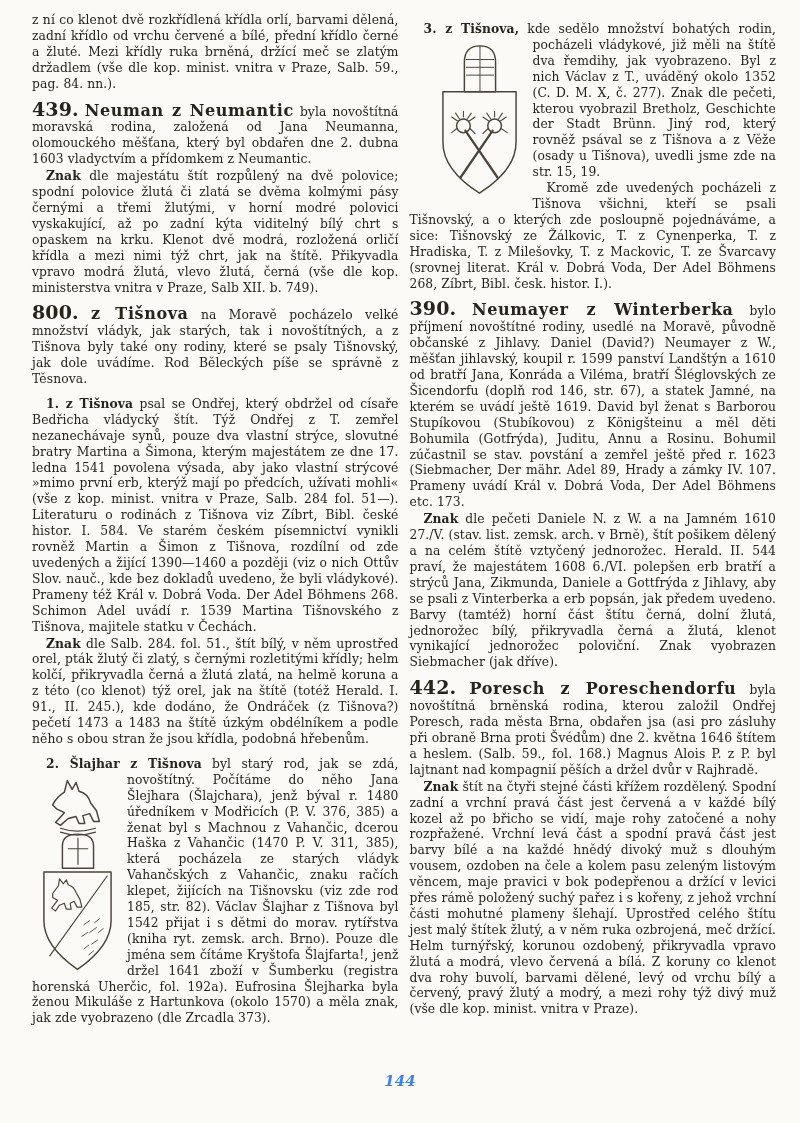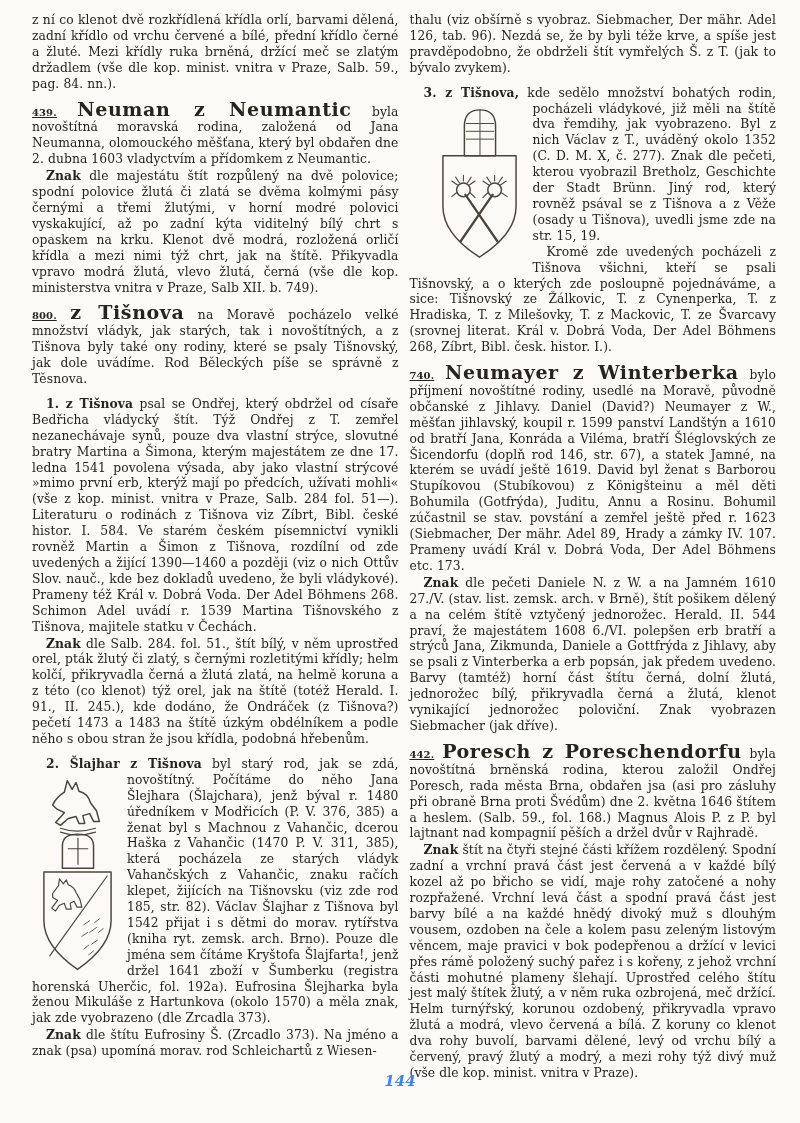--- a/index.html
+++ b/index.html
@@ -22,22 +22,22 @@
     width: 367px;
     font-size: 12.3px;
     line-height: 15.9px;
     text-align: justify;
     letter-spacing: 0.1px;
   }
   p.para { margin: 0; text-indent: 14px; }
   p.ni { text-indent: 0; }
   p.heading { margin-top: 9px; text-indent: 0; }
   p.sub { margin-top: 8px; }
-  .hnum { font-weight: bold; font-size: 10px; text-decoration: underline; }
-  .hname { font-weight: bold; font-size: 19px; letter-spacing: 0.6px; }
+  .hnum { font-weight: bold; font-size: 19px; }
+  .hname { font-weight: bold; font-size: 16px; letter-spacing: 0.6px; }
   .runin { font-weight: bold; }
   .fig { float: left; }
   .fig svg { display: block; }
   .fig-slajhar { margin: 3px 13px 2px 8px; }
   .fig-maces  { margin: 3px 13px 2px 28px; }
   .footer {
     position: absolute;
     left: 0; right: 0; top: 1072px;
     text-align: center;
     font-family: "DejaVu Serif", "Liberation Serif", serif;
@@ -105,29 +105,24 @@
 
               <path d="M13,120 L19,112 L20,105 L24,110 L27,106 L29,111 Q35,113 37,119 L41,126 L43,134 L38,134 L35,128 L31,130 L32,136 L27,136 L25,130 L20,132 L16,138 L12,135 L18,127 L13,124 Z" stroke-width="1.2"></path>
 
               <path d="M45,152 l6,-4 M51,160 l7,-5 M43,164 l6,-4 M53,172 l6,-4 M45,177 l5,-4 M56,150 l5,-4 M60,160 l5,-4 M50,183 l5,-4" stroke-width="0.9"></path>
             </g>
           </svg>
         </span>
         <span>novoštítný. Počítáme do něho Jana Šlejhara (Šlajchara), jenž býval r. 1480 úředníkem v Modřicích (P. V. 376, 385) a ženat byl s Machnou z Vahančic, dcerou Haška z Vahančic (1470 P. V. 311, 385), která pocházela ze starých vládyk Vahančských z Vahančic, znaku račích klepet, žijících na Tišnovsku (viz zde rod 185, str. 82). Václav Šlajhar z Tišnova byl 1542 přijat i s dětmi do morav. rytířstva (kniha ryt. zemsk. arch. Brno). Pouze dle jména sem čítáme Kryštofa Šlajfarta!, jenž držel 1641 zboží v Šumberku (registra horenská Uherčic, fol. 192a). Eufrosina Šlejharka byla ženou Mikuláše z Hartunkova (okolo 1570) a měla znak, jak zde vyobrazeno (dle Zrcadla 373).</span>
       </p>
 
-      <p class="para">
-        <span class="runin">Znak</span>
-        <span>dle štítu Eufrosiny Š. (Zrcadlo 373). Na jméno a znak (psa) upomíná morav. rod Schleichartů z Wiesen-</span>
-      </p>
     </div>
 
     <div class="col">
 
-      <p class="para ni">thalu (viz obšírně s vyobraz. Siebmacher, Der mähr. Adel 126, tab. 96). Nezdá se, že by byli téže krve, a spíše jest pravděpodobno, že obdrželi štít vymřelých Š. z T. (jak to bývalo zvykem).</p>
 
       <p class="para sub">
         <span class="runin">3. z Tišnova,</span>
         <span>kde sedělo množství bohatých</span>
         <span class="fig fig-maces">
           <svg width="82" height="156" viewBox="0 0 84 160">
             <g class="ink" stroke-width="1.5">
 
               <path d="M27,52 L27,22 Q27,5 43,5 Q59,5 59,22 L59,52 Z"></path>
               <path d="M29,19 H57 M29,27 H57 M29,35 H57" stroke-width="1"></path>
@@ -143,21 +138,21 @@
               <path d="M26,78 V72 M32,82 L38,78 M33,90 L38,95 M20,82 L14,78 M19,90 L14,94 M30,80 L34,74 M22,80 L18,74" stroke-width="1.1"></path>
             </g>
           </svg>
         </span>
         <span>rodin, pocházeli vládykové, již měli na štítě dva řemdihy, jak vyobrazeno. Byl z nich Václav z T., uváděný okolo 1352 (C. D. M. X, č. 277). Znak dle pečeti, kterou vyobrazil Bretholz, Geschichte der Stadt Brünn. Jiný rod, který rovněž psával se z Tišnova a z Věže (osady u Tišnova), uvedli jsme zde na str. 15, 19.</span>
       </p>
 
       <p class="para">Kromě zde uvedených pocházeli z Tišnova všichni, kteří se psali Tišnovský, a o kterých zde posloupně pojednáváme, a sice: Tišnovský ze Žálkovic, T. z Cynenperka, T. z Hradiska, T. z Milešovky, T. z Mackovic, T. ze Švarcavy (srovnej literat. Král v. Dobrá Voda, Der Adel Böhmens 268, Zíbrt, Bibl. česk. histor. I.).</p>
 
       <p class="para heading">
-        <span class="hnum">740.</span>
+        <span class="hnum">390.</span>
         <span class="hname">Neumayer z Winterberka</span>
         <span>bylo příjmení novoštítné rodiny, usedlé na Moravě, původně občanské z Jihlavy. Daniel (David?) Neumayer z W., měšťan jihlavský, koupil r. 1599 panství Landštýn a 1610 od bratří Jana, Konráda a Viléma, bratří Šléglovských ze Šicendorfu (doplň rod 146, str. 67), a statek Jamné, na kterém se uvádí ještě 1619. David byl ženat s Barborou Stupíkovou (Stubíkovou) z Königšteinu a měl děti Bohumila (Gotfrýda), Juditu, Annu a Rosinu. Bohumil zúčastnil se stav. povstání a zemřel ještě před r. 1623 (Siebmacher, Der mähr. Adel 89, Hrady a zámky IV. 107. Prameny uvádí Král v. Dobrá Voda, Der Adel Böhmens etc. 173.</span>
       </p>
 
       <p class="para">
         <span class="runin">Znak</span>
         <span>dle pečeti Daniele N. z W. a na Jamném 1610 27./V. (stav. list. zemsk. arch. v Brně), štít pošikem dělený a na celém štítě vztyčený jednorožec. Herald. II. 544 praví, že majestátem 1608 6./VI. polepšen erb bratří a strýců Jana, Zikmunda, Daniele a Gottfrýda z Jihlavy, aby se psali z Vinterberka a erb popsán, jak předem uvedeno. Barvy (tamtéž) horní část štítu černá, dolní žlutá, jednorožec bílý, přikryvadla černá a žlutá, klenot vynikající jednorožec poloviční. Znak vyobrazen Siebmacher (jak dříve).</span>
       </p>
 
       <p class="para heading">

